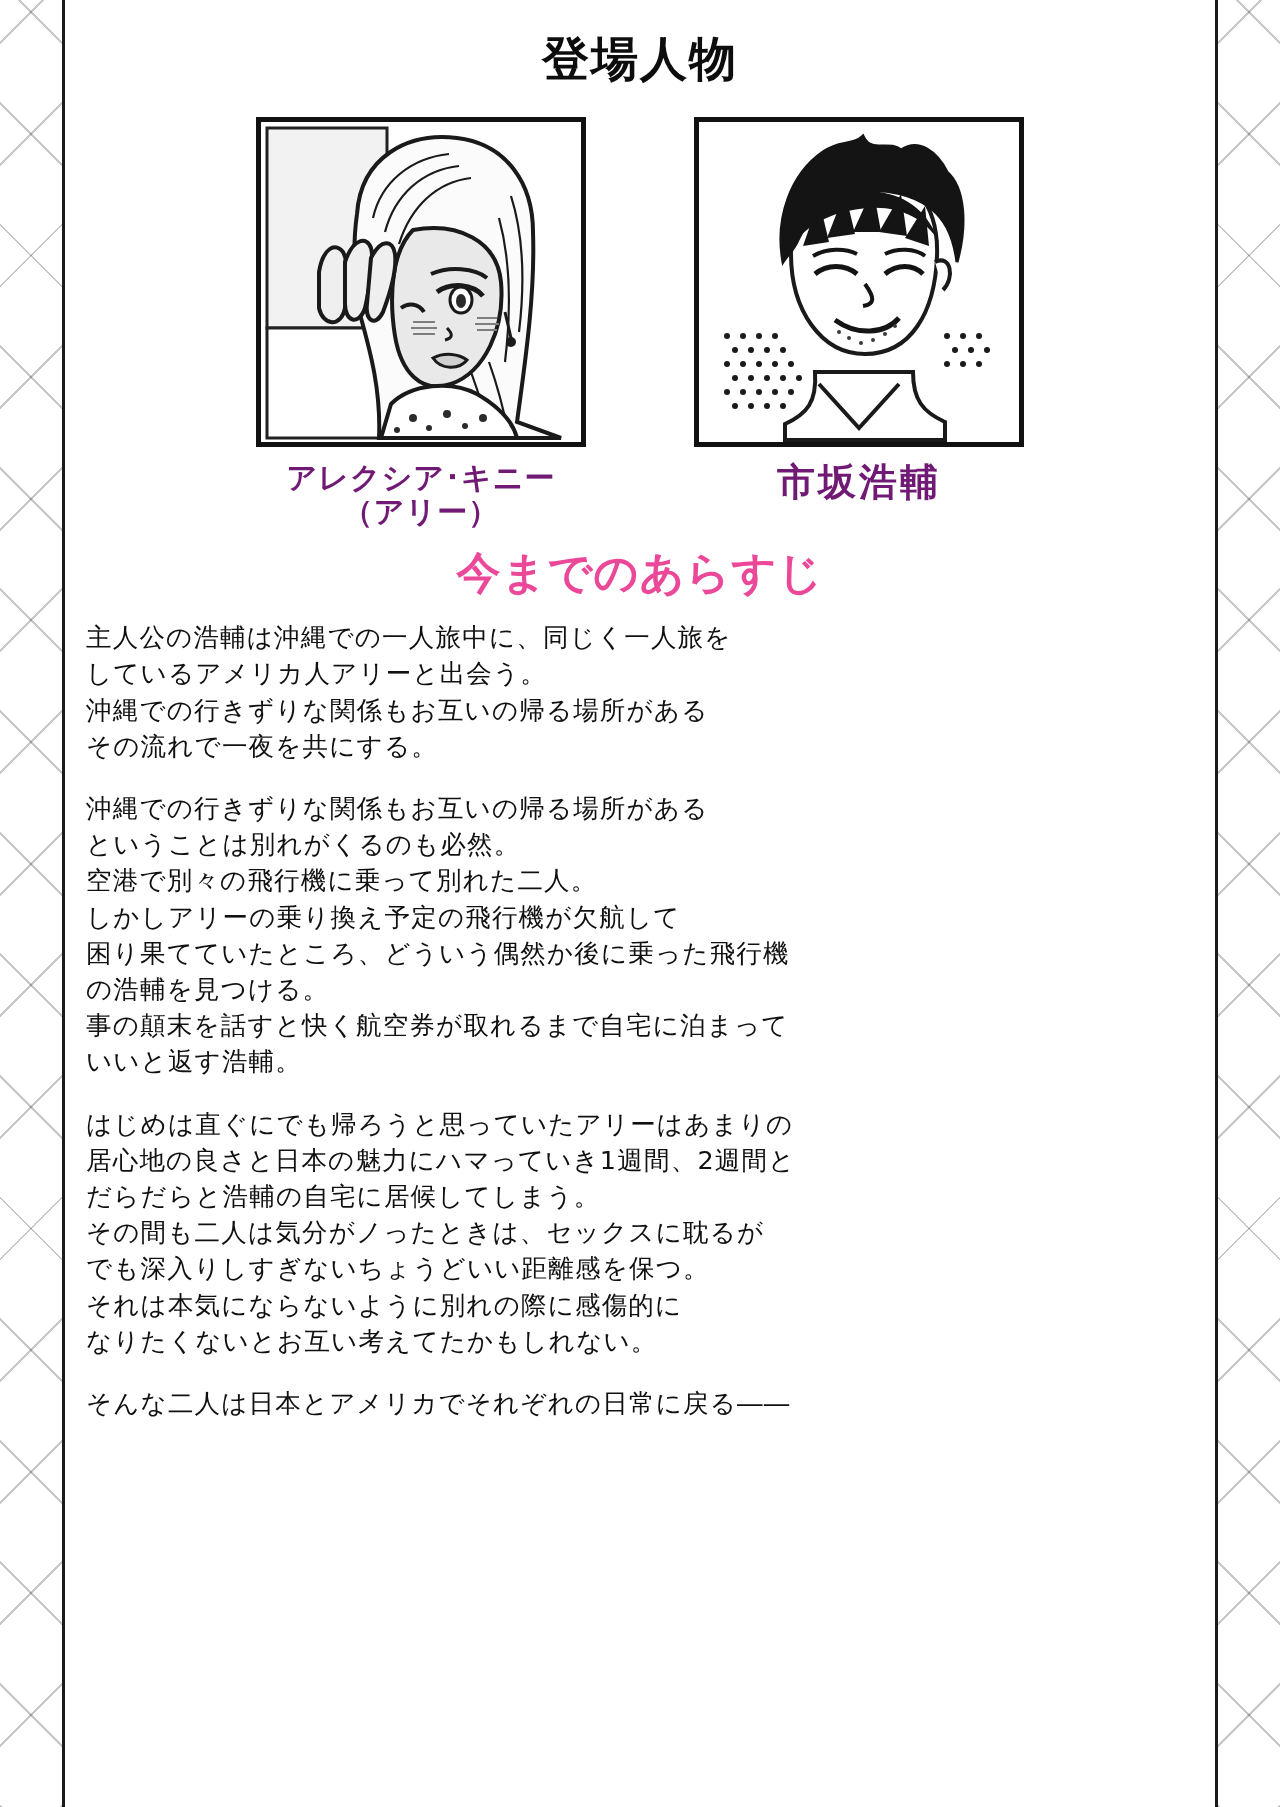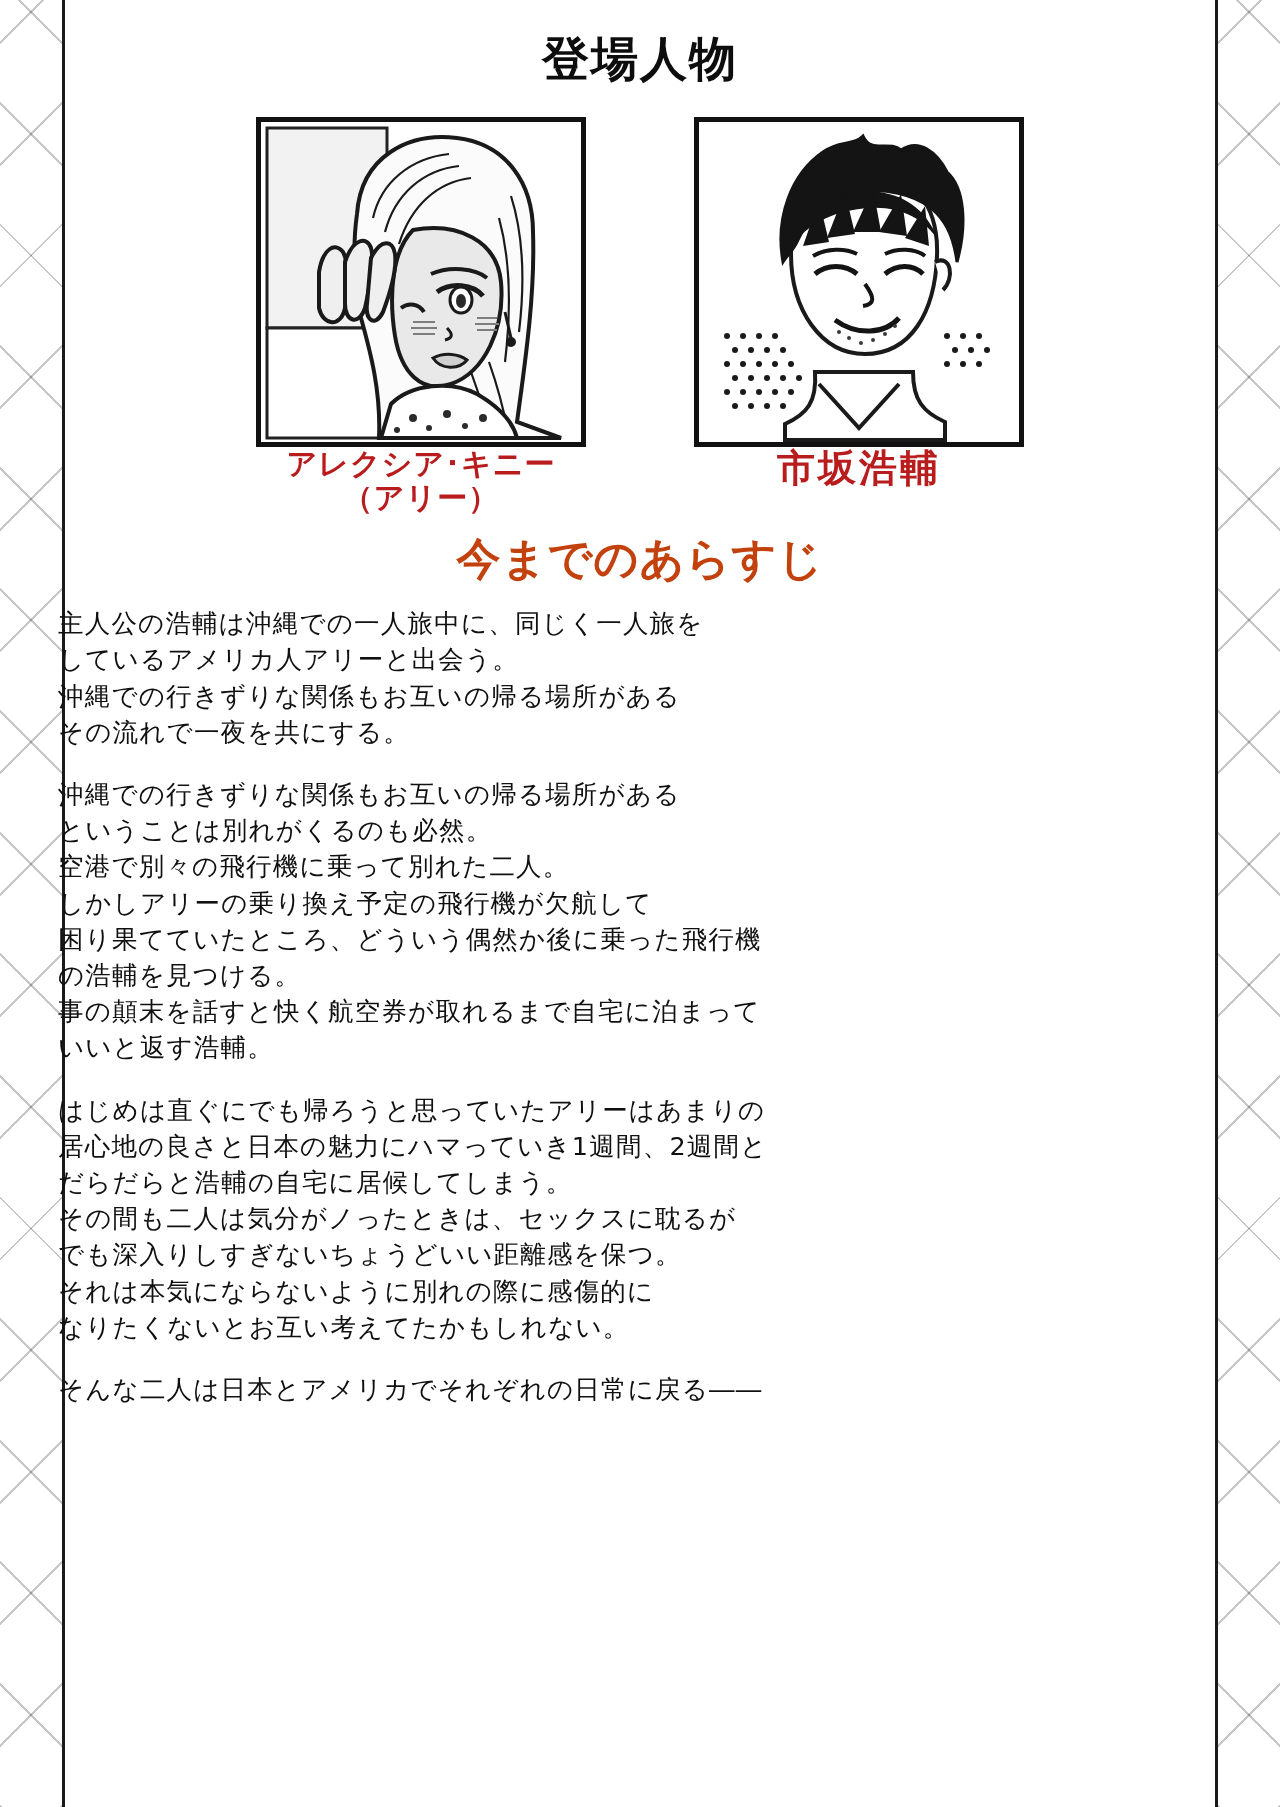--- a/index.html
+++ b/index.html
@@ -39,21 +39,21 @@
     border-left: 3px solid #1a1a1a;
     border-right: 3px solid #1a1a1a;
     background: #ffffff;
     z-index: 1;
   }
 
   .content {
     position: absolute;
     inset: 0;
     z-index: 2;
-    padding: 0 58px;
+    padding: 0 86px;
     box-sizing: border-box;
   }
 
   
   h1.section-title {
     margin: 0;
     padding-top: 28px;
     text-align: center;
     font-family: "DejaVu Sans", sans-serif;
     font-weight: 700;
@@ -64,21 +64,21 @@
 
   h2.section-title {
     margin: 0;
     padding-top: 16px;
     padding-bottom: 12px;
     text-align: center;
     font-family: "DejaVu Sans", sans-serif;
     font-weight: 700;
     font-size: 44px;
     letter-spacing: 1px;
-    color: #c2410c;
+    color: #ec4899;
   }
 
   
   .characters {
     display: flex;
     justify-content: center;
     gap: 108px;
     margin-top: 26px;
   }
   .character {
@@ -92,26 +92,27 @@
     height: 330px;
     border: 5px solid #111;
     box-sizing: border-box;
     background: #fff;
     overflow: hidden;
     position: relative;
   }
   .portrait svg { display: block; width: 100%; height: 100%; }
 
   .char-name {
+    margin-top: 14px;
     text-align: center;
     font-family: "DejaVu Sans", sans-serif;
     font-weight: 700;
     font-size: 30px;
     line-height: 1.12;
-    color: #b91c1c;
+    color: #701a75;
     letter-spacing: 1px;
     white-space: pre-line;
   }
   .char-name.kanji {
     font-size: 38px;
     letter-spacing: 3px;
     font-family: Liberation Serif, serif;
   }
 
   

